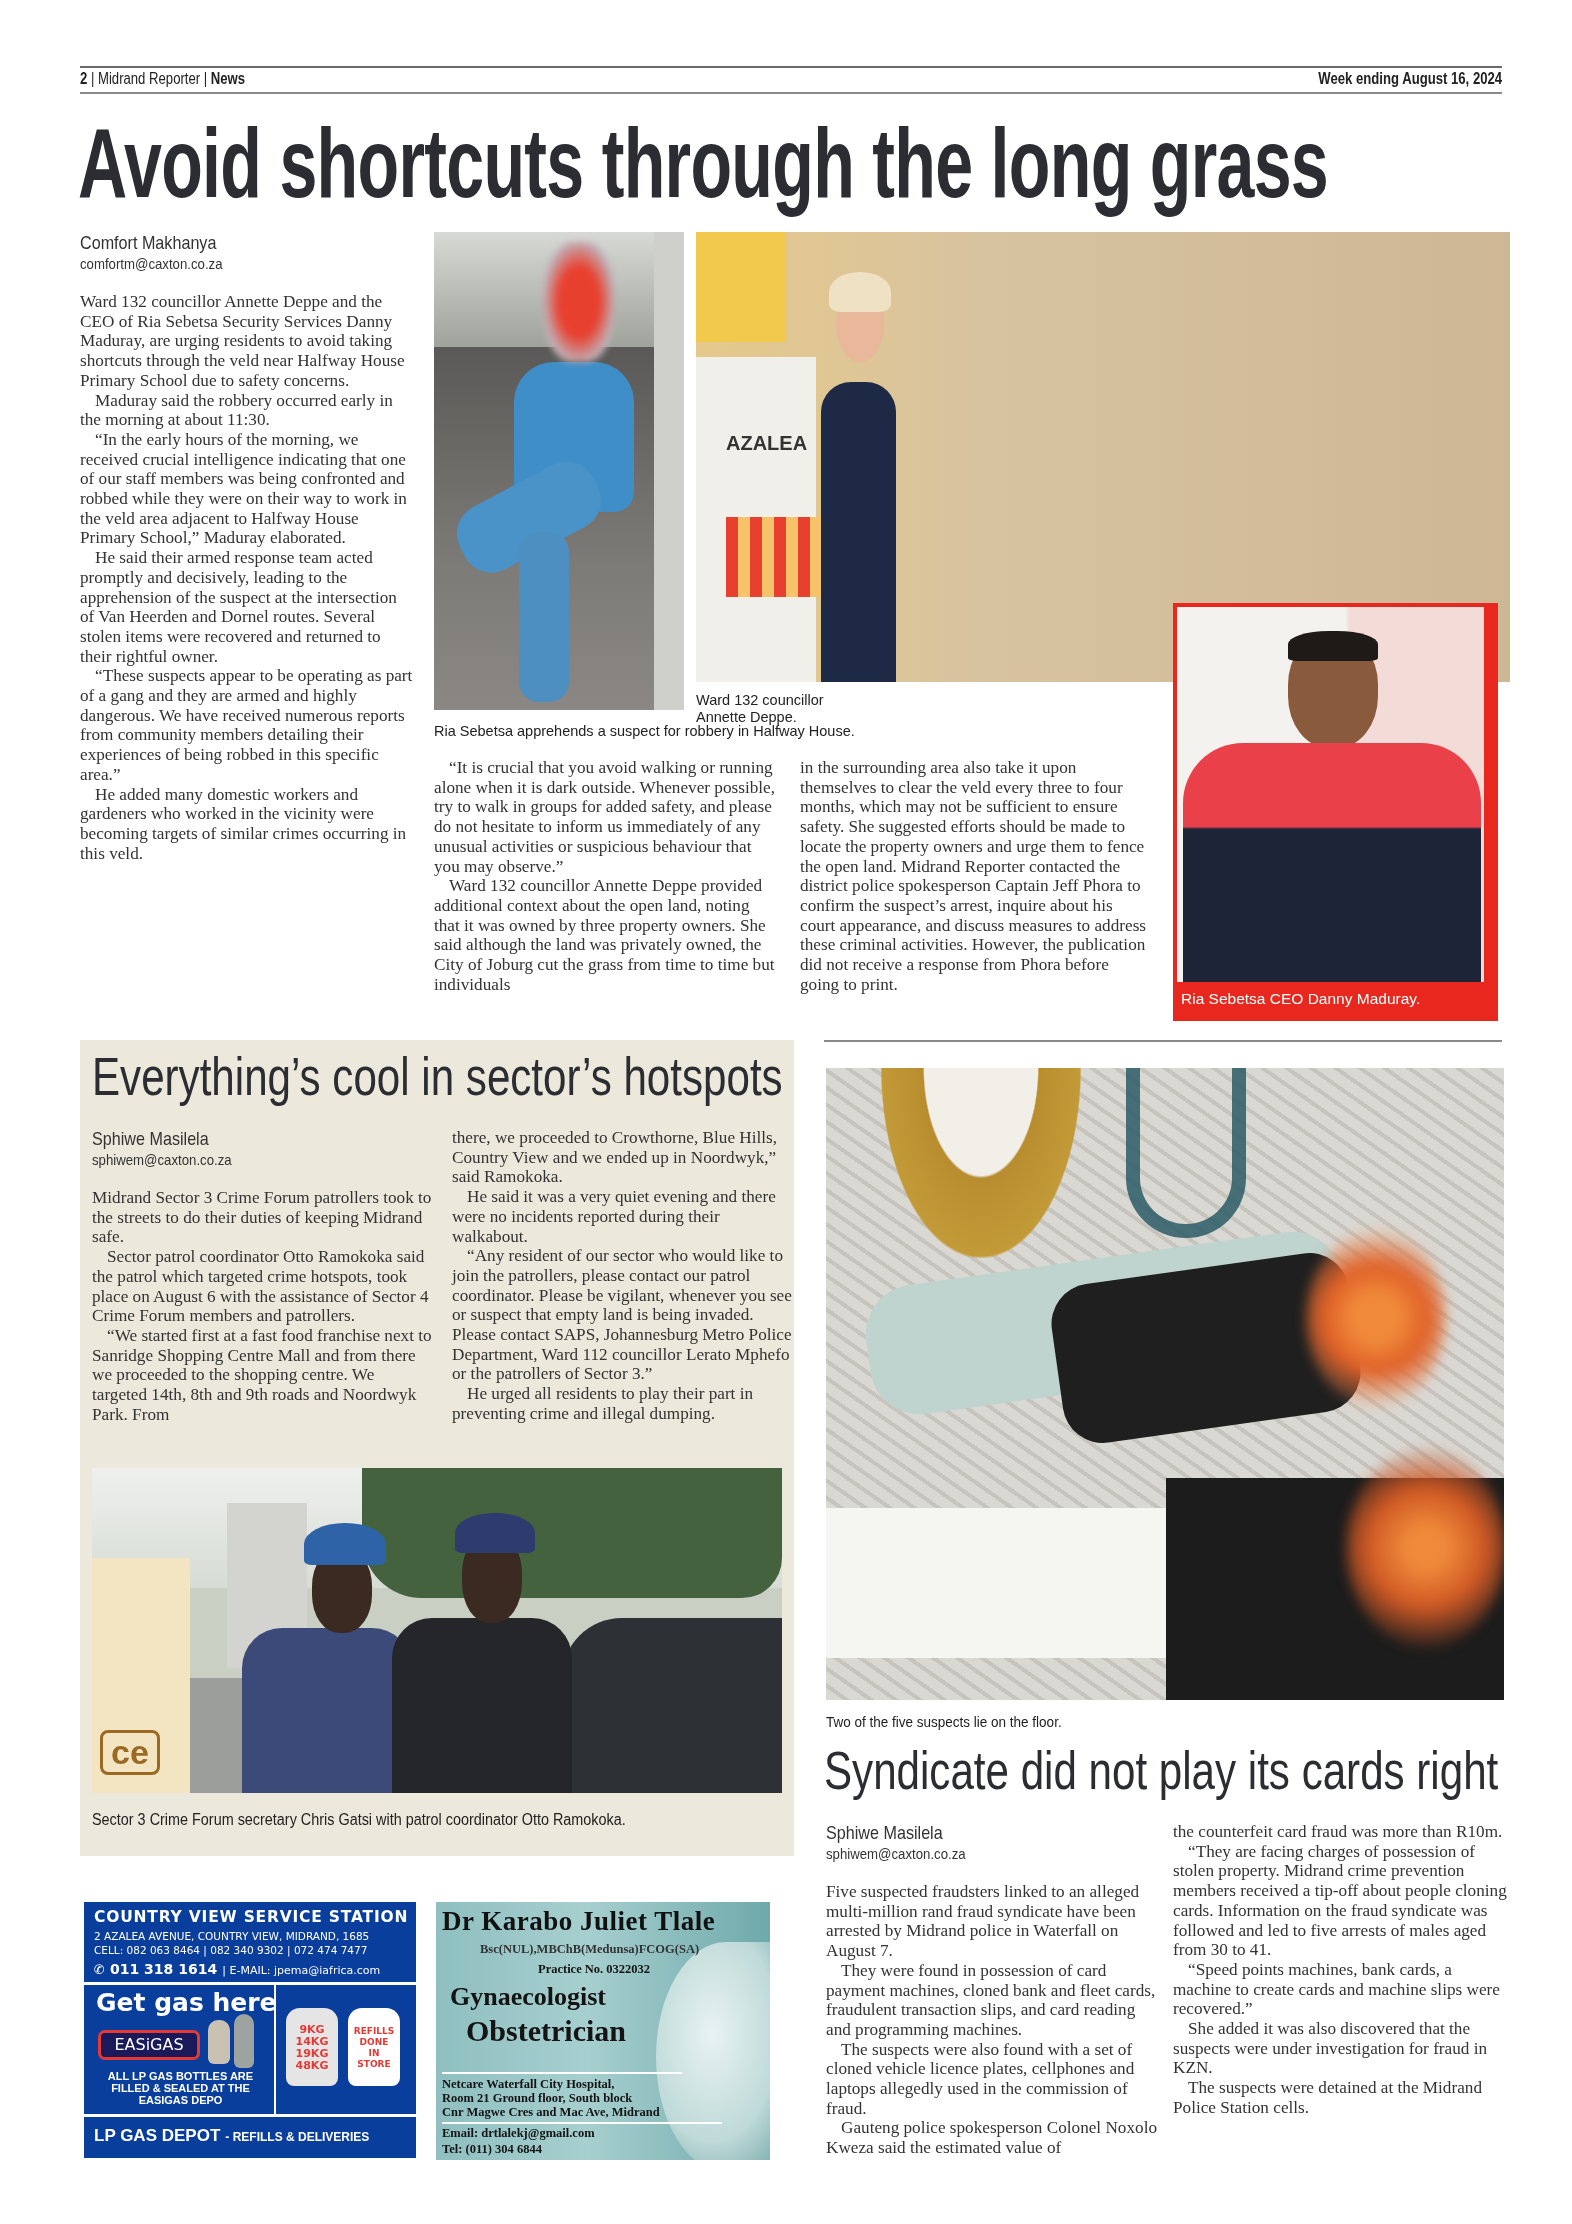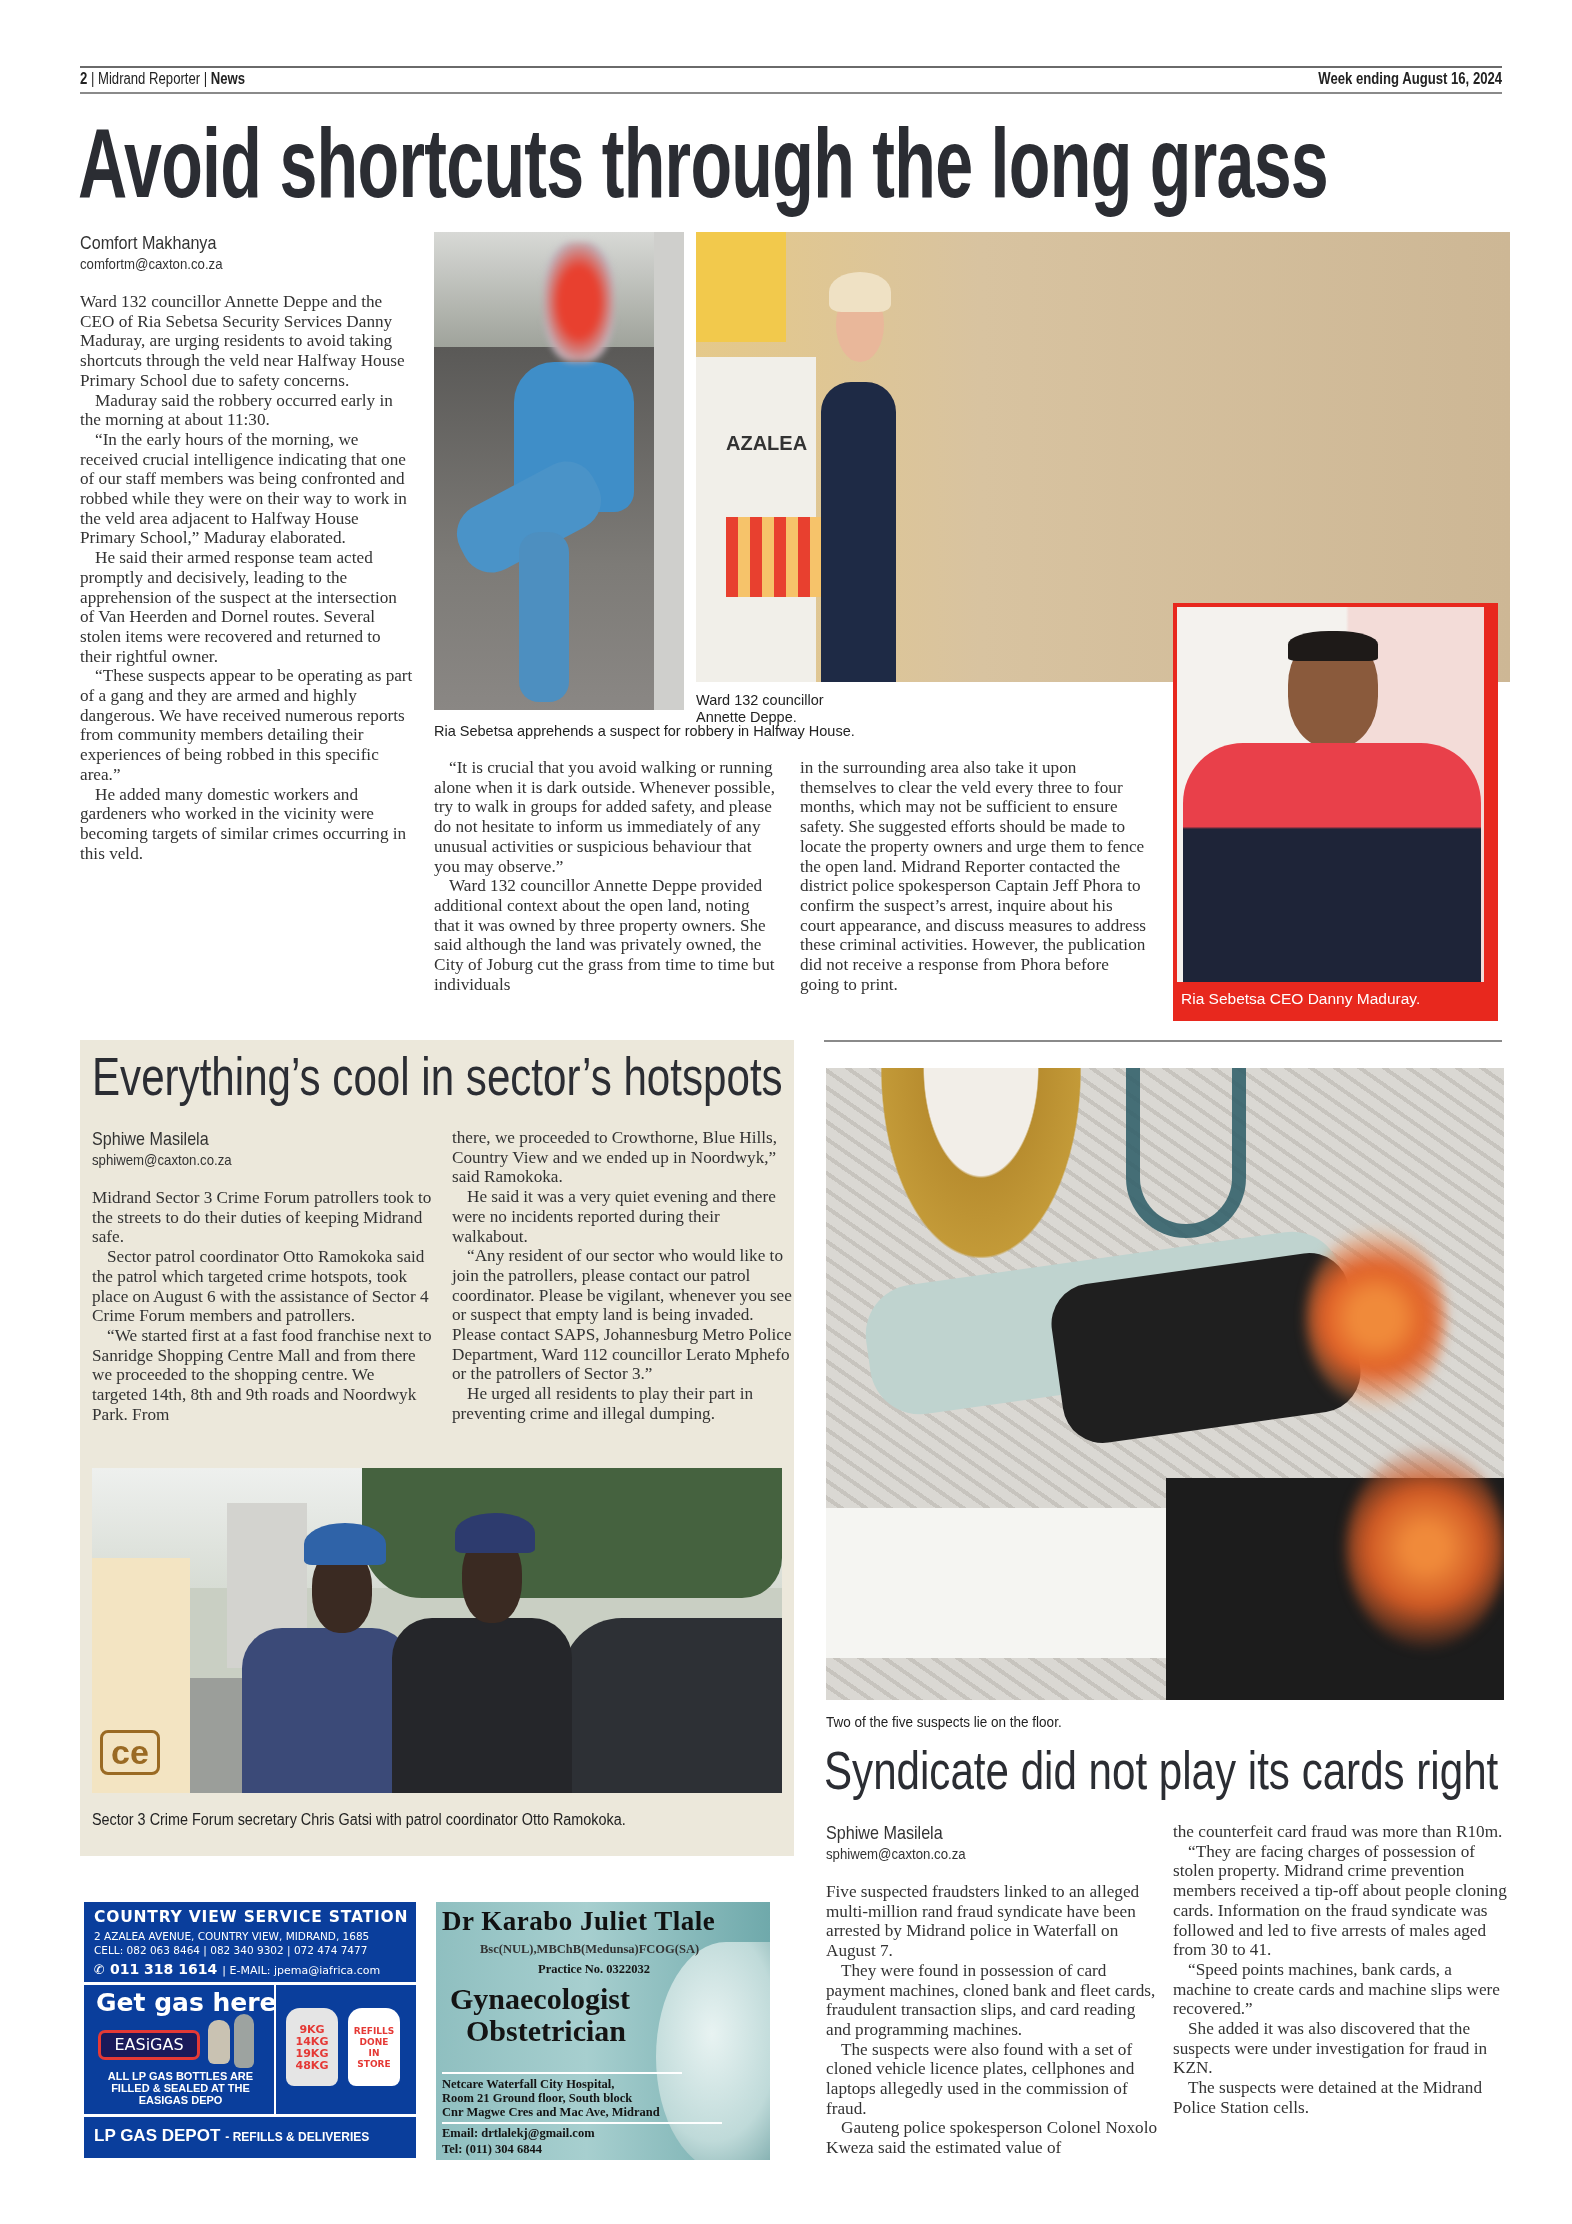--- a/index.html
+++ b/index.html
@@ -216,21 +216,21 @@
     <span style="font-family:'Liberation Sans',sans-serif;font-size:17px;font-weight:bold;">LP GAS DEPOT</span>
     <span style="font-family:'Liberation Sans',sans-serif;font-size:12px;font-weight:bold;">- REFILLS &amp; DELIVERIES</span>
   </div>
 </div>
 
 <div class="ad-doc">
   <div class="abs" style="left:220px;top:40px;width:140px;height:230px;background:radial-gradient(ellipse at 40% 40%,#e8f3f2 0%,#bfdad9 55%,#5f9698 100%);border-radius:50% 0 0 50%;"></div>
   <div class="abs" style="left:6px;top:4px;font-size:27px;font-weight:bold;white-space:nowrap;color:#111;letter-spacing:0.5px;">Dr Karabo Juliet Tlale</div>
   <div class="abs" style="left:44px;top:40px;font-size:12.5px;font-weight:bold;white-space:nowrap;color:#333;">Bsc(NUL),MBChB(Medunsa)FCOG(SA)</div>
   <div class="abs" style="left:102px;top:60px;font-size:12.5px;font-weight:bold;white-space:nowrap;">Practice No. 0322032</div>
-  <div class="abs" style="left:14px;top:80px;font-size:30px;font-weight:bold;white-space:nowrap;">Gynaecologist</div>
+  <div class="abs" style="left:14px;top:80px;font-size:26px;font-weight:bold;white-space:nowrap;">Gynaecologist</div>
   <div class="abs" style="left:30px;top:112px;font-size:30px;font-weight:bold;white-space:nowrap;">Obstetrician</div>
   <div class="abs" style="left:6px;top:170px;width:240px;height:2px;background:#fff;"></div>
   <div class="abs" style="left:6px;top:175px;font-size:12.5px;font-weight:bold;white-space:nowrap;line-height:14px;">Netcare Waterfall City Hospital,</div>
   <div class="abs" style="left:6px;top:189px;font-size:12.5px;font-weight:bold;white-space:nowrap;line-height:14px;">Room 21 Ground floor, South block</div>
   <div class="abs" style="left:6px;top:203px;font-size:12.5px;font-weight:bold;white-space:nowrap;line-height:14px;">Cnr Magwe Cres and Mac Ave, Midrand</div>
   <div class="abs" style="left:6px;top:220px;width:280px;height:2px;background:#fff;"></div>
   <div class="abs" style="left:6px;top:224px;font-size:12.5px;font-weight:bold;white-space:nowrap;line-height:15px;">Email: drtlalekj@gmail.com</div>
   <div class="abs" style="left:6px;top:240px;font-size:12.5px;font-weight:bold;white-space:nowrap;line-height:15px;">Tel: (011) 304 6844</div>
 </div>
 

